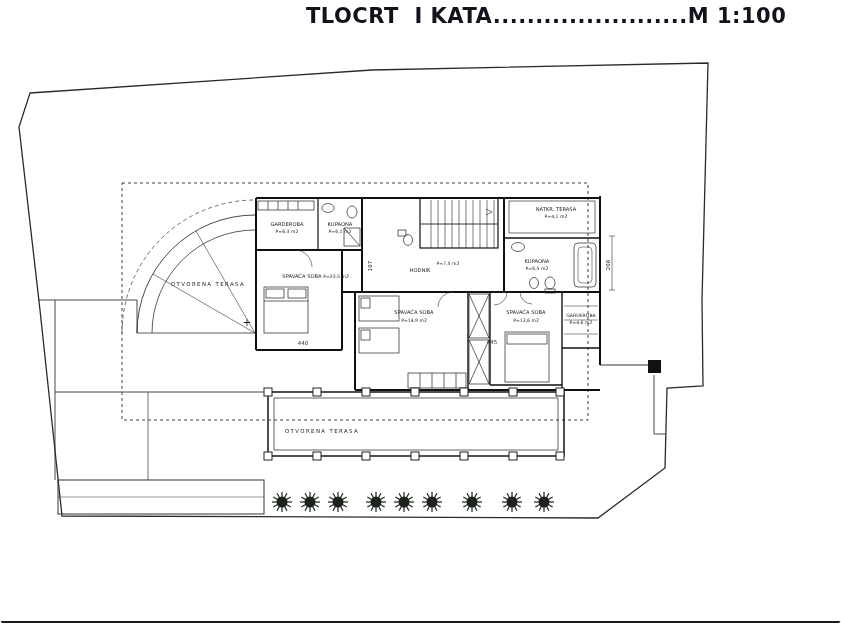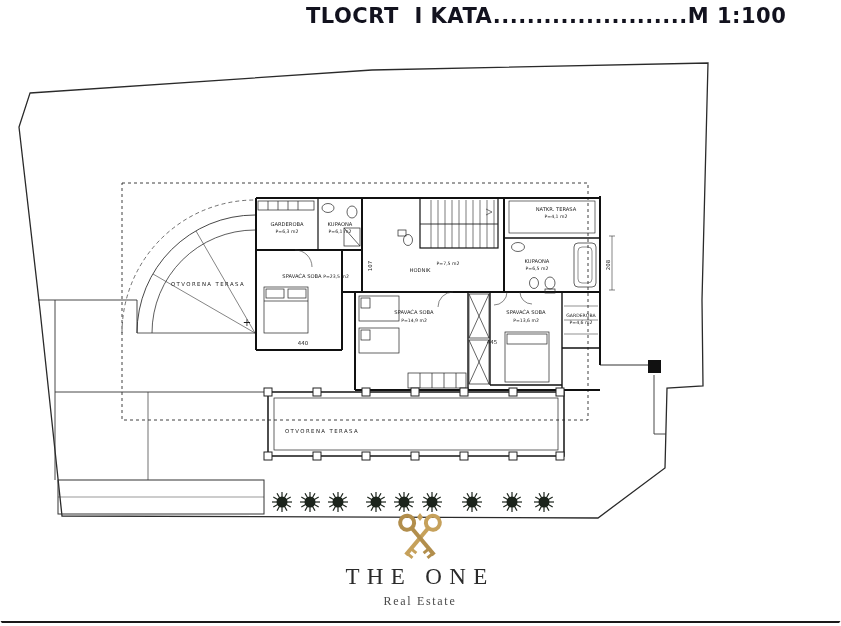--- a/index.html
+++ b/index.html
@@ -238,34 +238,15 @@
       <use href="#plant" transform="translate(338,502)"></use>
       <use href="#plant" transform="translate(376,502)"></use>
       <use href="#plant" transform="translate(404,502)"></use>
       <use href="#plant" transform="translate(432,502)"></use>
       <use href="#plant" transform="translate(472,502)"></use>
       <use href="#plant" transform="translate(512,502)"></use>
       <use href="#plant" transform="translate(544,502)"></use>
     </g>
   </svg>
 
-  <div class="logo">
-    <svg class="keys" width="76" height="52" viewBox="0 0 76 52">
-      <path d="M38,3 l3,4 -3,4 -3,-4 z" fill="#c6a15b"></path>
-      <g transform="translate(38,28) rotate(40)" stroke="#c6a15b" fill="none">
-        <circle cx="0" cy="-20" r="7" stroke-width="4"></circle>
-        <line x1="0" y1="-13" x2="0" y2="22" stroke-width="4"></line>
-        <line x1="0" y1="14" x2="7" y2="14" stroke-width="3"></line>
-        <line x1="0" y1="20" x2="7" y2="20" stroke-width="3"></line>
-      </g>
-      <g transform="translate(38,28) rotate(-40)" stroke="#b28e4c" fill="none">
-        <circle cx="0" cy="-20" r="7" stroke-width="4"></circle>
-        <line x1="0" y1="-13" x2="0" y2="22" stroke-width="4"></line>
-        <line x1="0" y1="14" x2="-7" y2="14" stroke-width="3"></line>
-        <line x1="0" y1="20" x2="-7" y2="20" stroke-width="3"></line>
-      </g>
-    </svg>
-    <div class="brand">THE ONE</div>
-    <div class="tagline">Real Estate</div>
-  </div>
 
   <div class="bottom-rule"></div>
 </div>
 
 </body></html>

